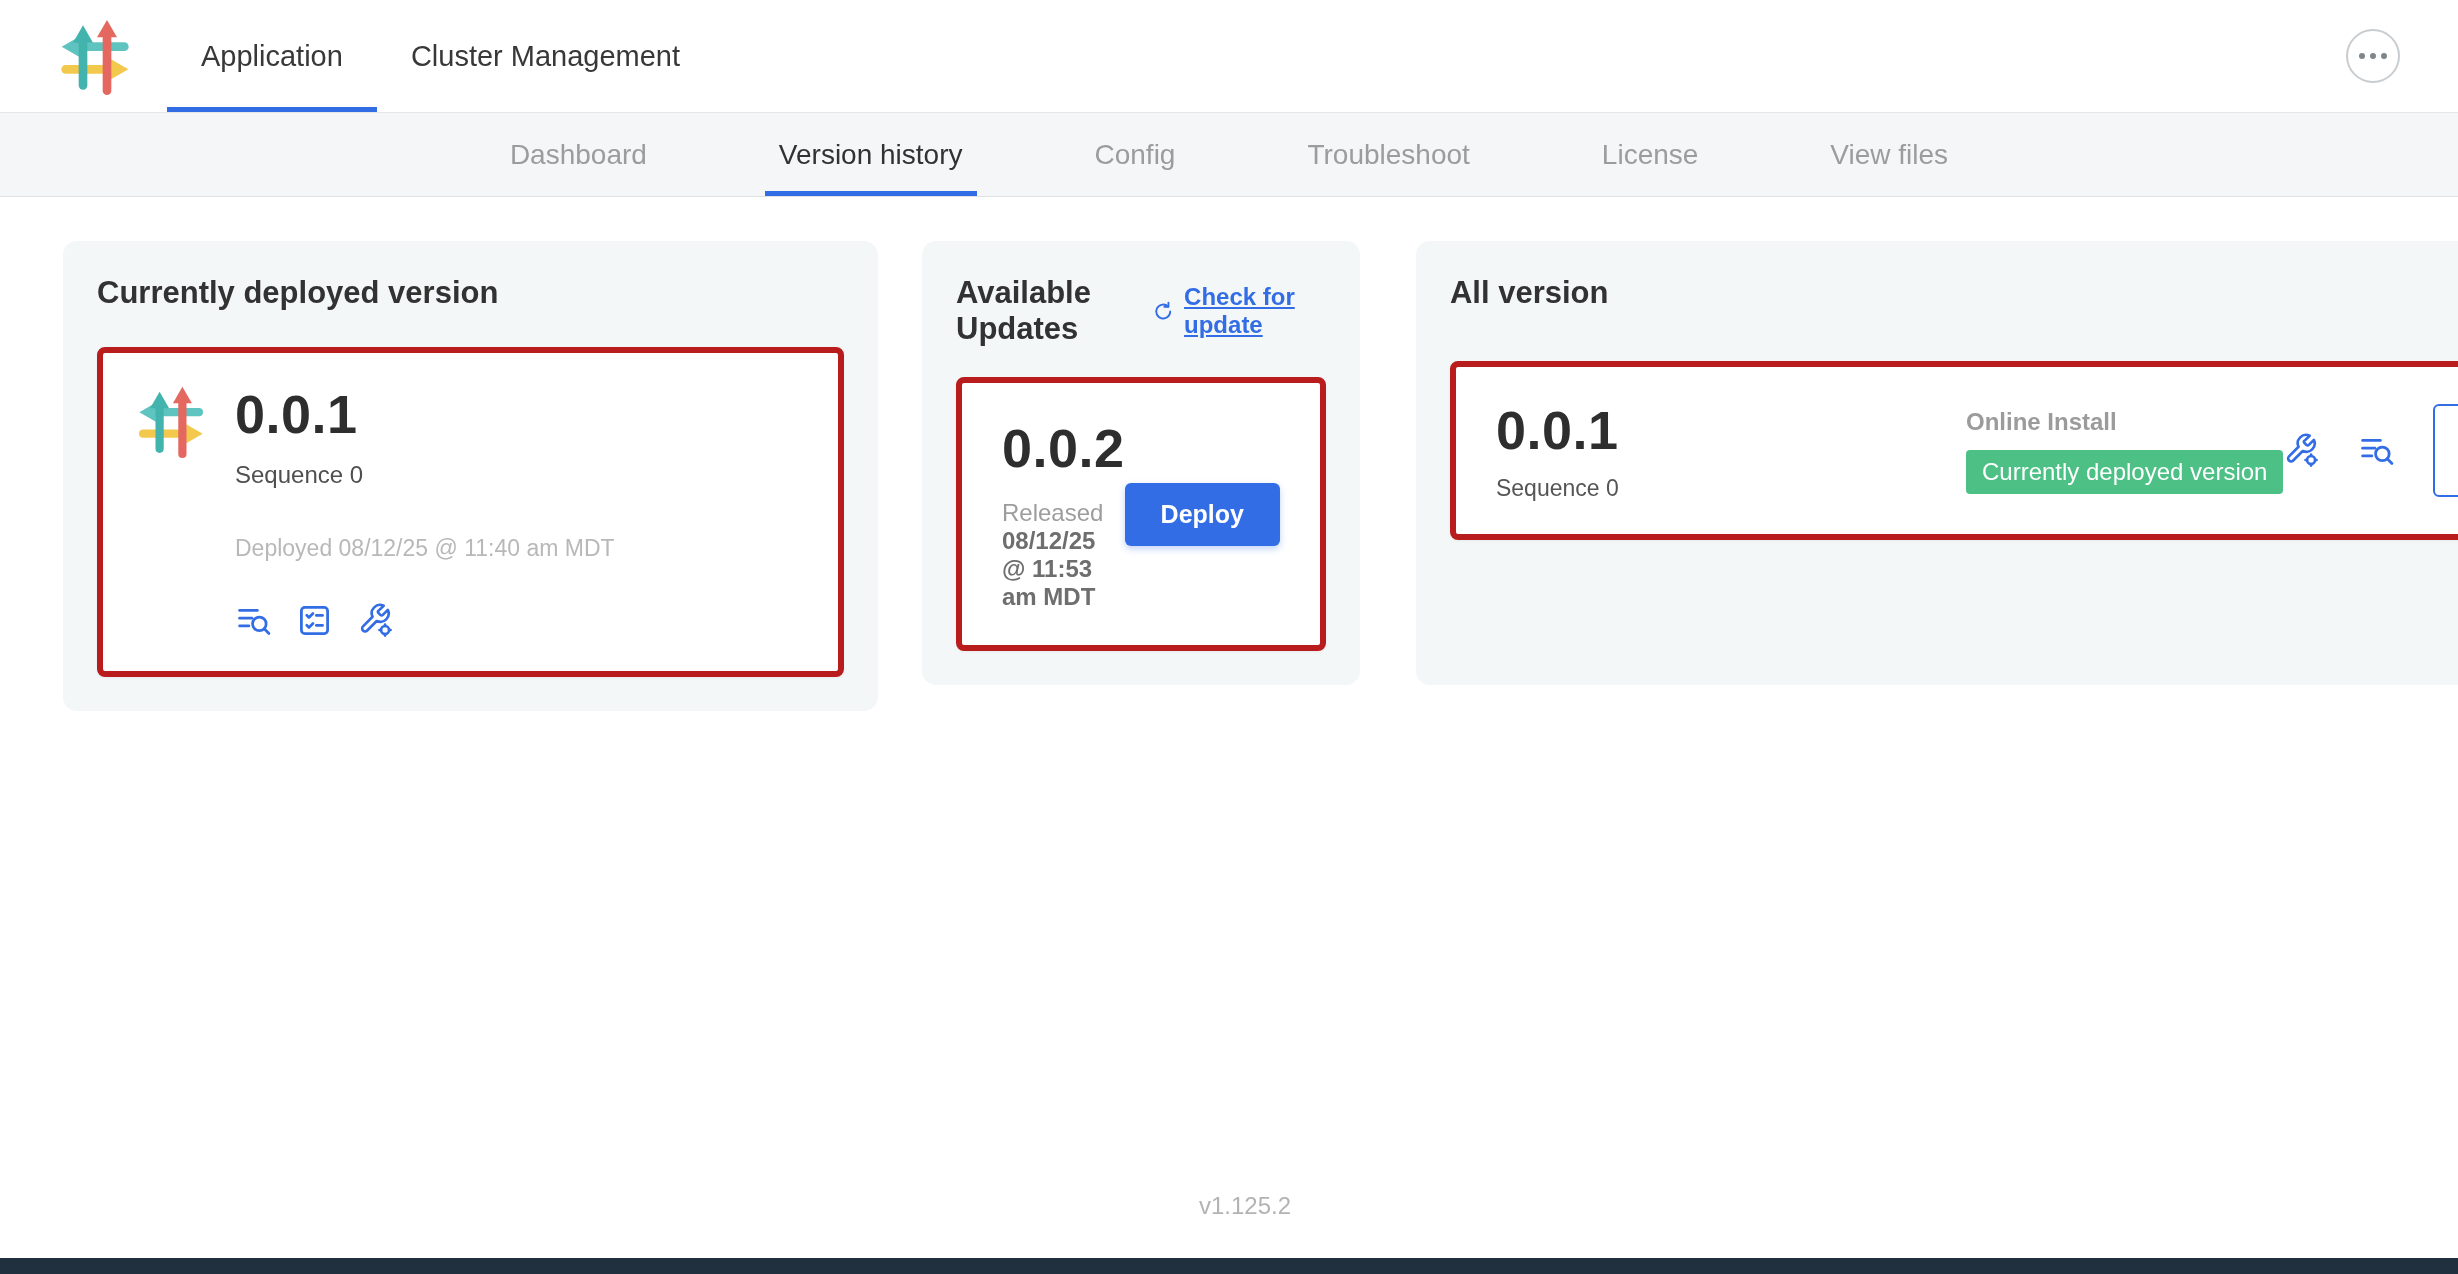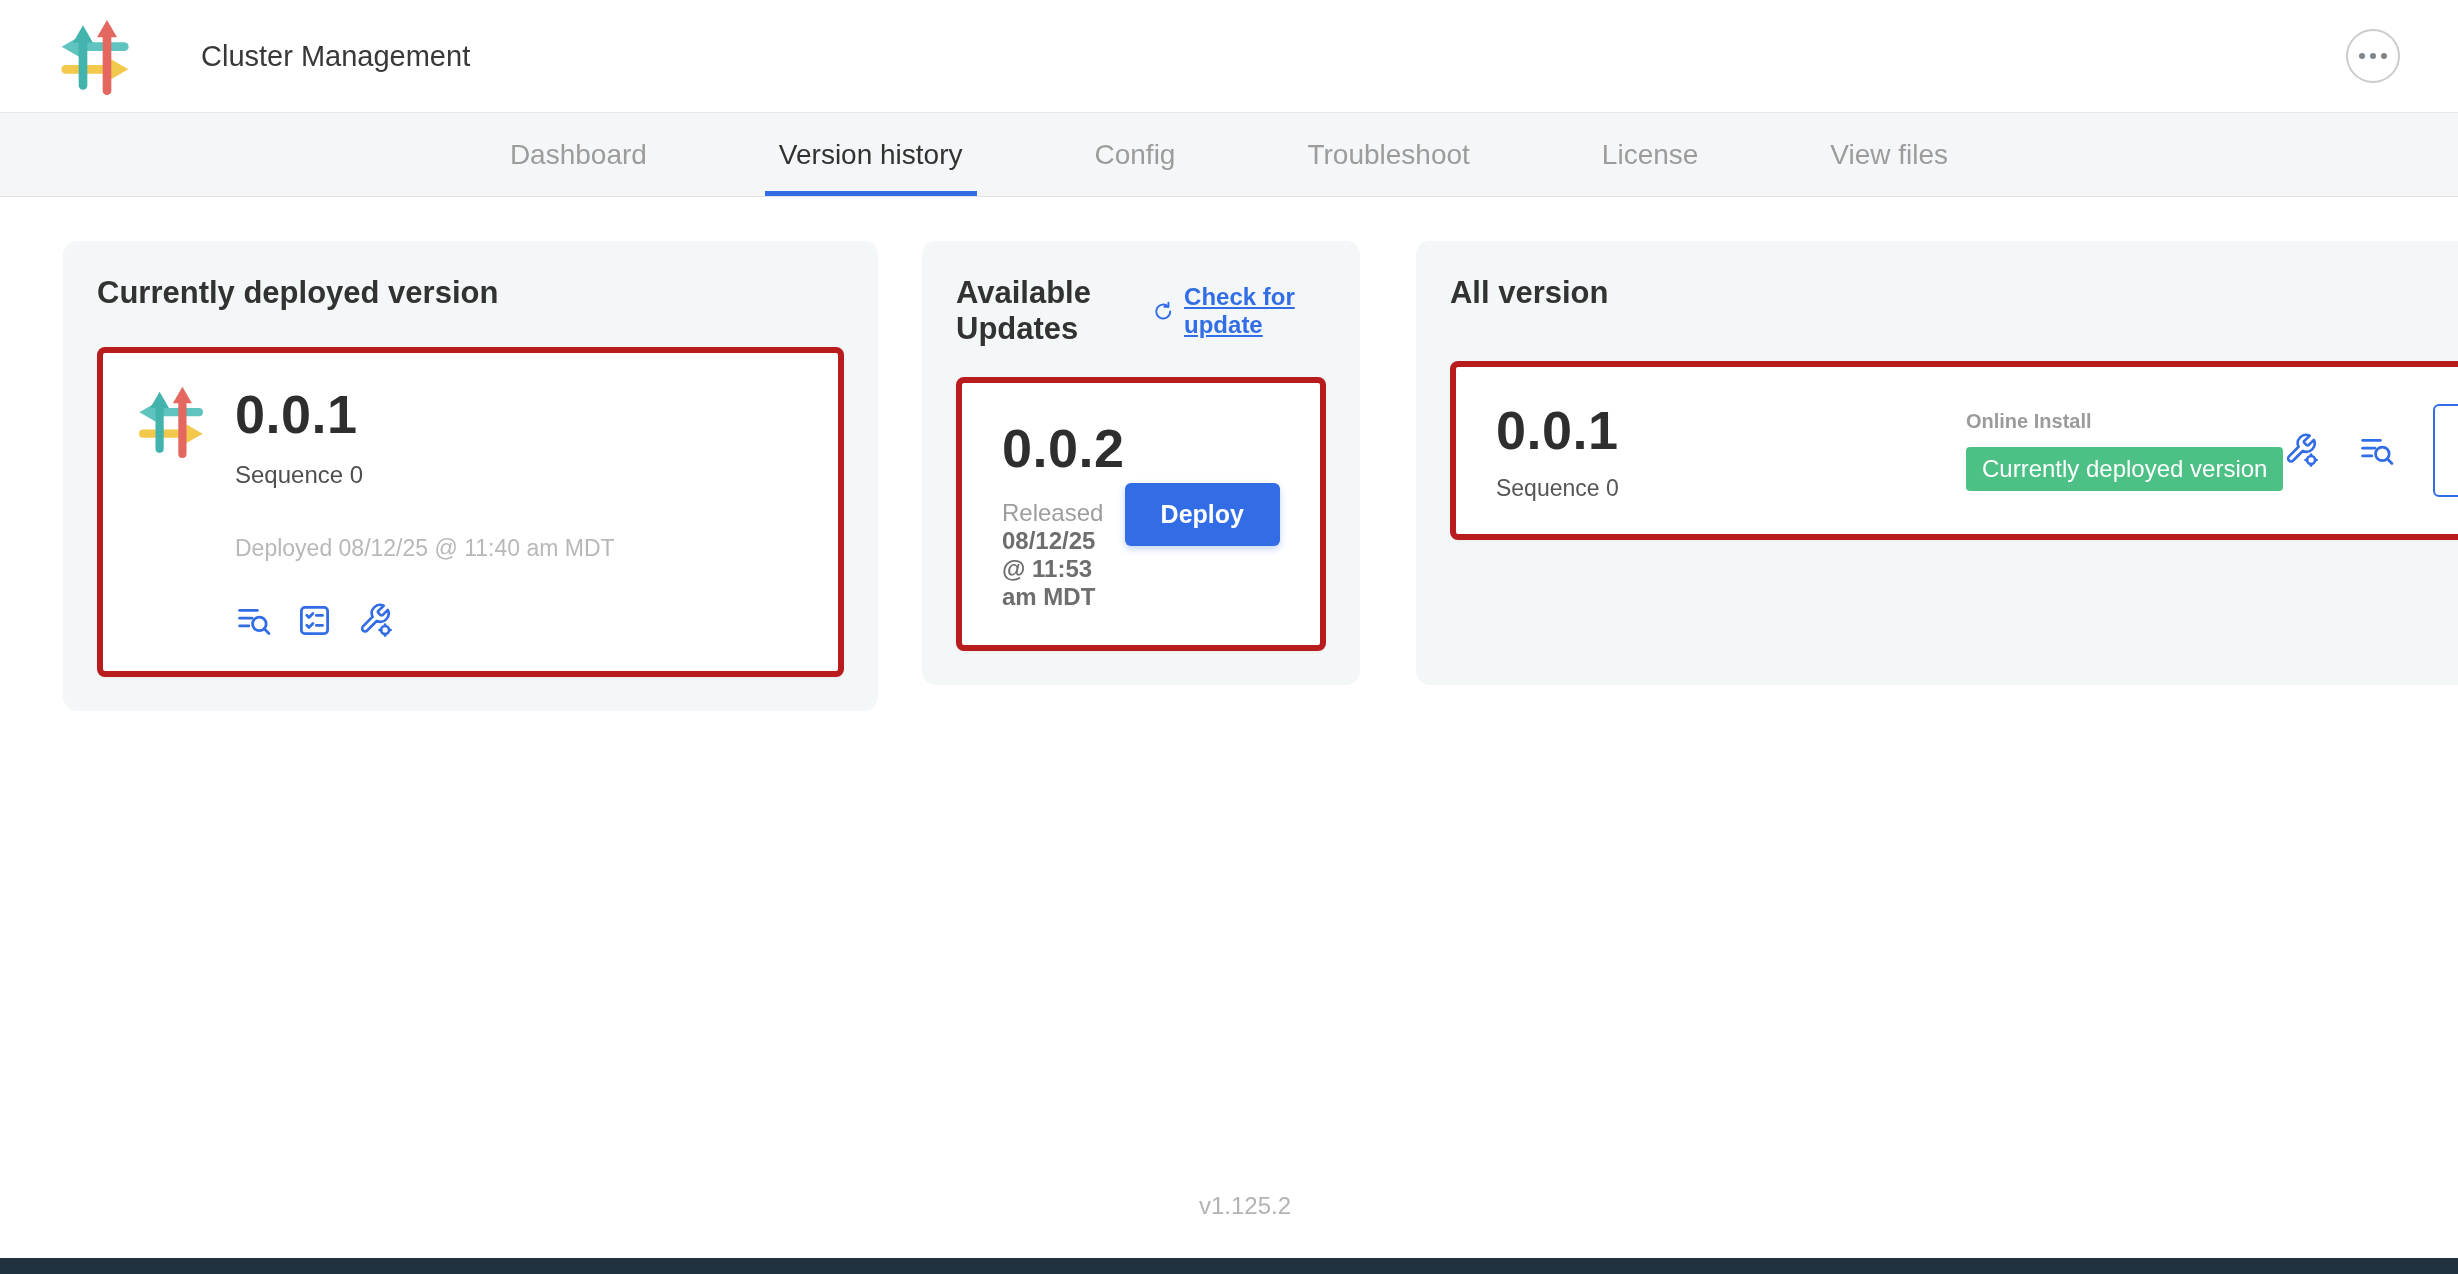--- a/index.html
+++ b/index.html
@@ -212,21 +212,21 @@
     align-items: center;
   }
   .col-version { width: 470px; flex: 0 0 auto; }
   .col-version .sequence { margin-top: 14px; color: #555; font-size: 23px; }
   .col-meta {
     display: flex;
     flex-direction: column;
     align-items: flex-start;
     gap: 14px;
   }
-  .install-type { font-size: 20px; font-weight: 700; color: #9b9b9b; }
+  .install-type { font-size: 24px; font-weight: 700; color: #9b9b9b; }
   .status-badge {
     background: var(--badge_green, #4cc085);
     color: #fff;
     font-size: 24px;
     padding: 8px 16px;
     border-radius: 4px;
     white-space: nowrap;
   }
   .col-actions {
     margin-left: auto;
@@ -270,20 +270,21 @@
       <polygon points="18,15.5 18,30.5 5,23" fill="#5fc4c0"></polygon>
       <line x1="8" y1="40" x2="42" y2="40" stroke="#f2c94c" stroke-width="6.5" stroke-linecap="round"></line>
       <polygon points="42,32.5 42,47.5 55,40" fill="#f2c94c"></polygon>
       <line x1="21" y1="52" x2="21" y2="18" stroke="#43b3ae" stroke-width="6.5" stroke-linecap="round"></line>
       <polygon points="13.5,20 28.5,20 21,7" fill="#43b3ae"></polygon>
       <line x1="39" y1="56" x2="39" y2="14" stroke="#e4685f" stroke-width="6.5" stroke-linecap="round"></line>
       <polygon points="31.5,16 46.5,16 39,3" fill="#e4685f"></polygon>
     </svg>
   </div>
   <nav class="top-tabs">
+    <div class="top-tab active">Application</div>
     <div class="top-tab">Cluster Management</div>
   </nav>
   <div class="more-btn" aria-label="ellipsis">
     <span style="display:flex;gap:5px;">
         <i></i>
         <i></i>
         <i></i>
       </span>
   </div>
 </header>

